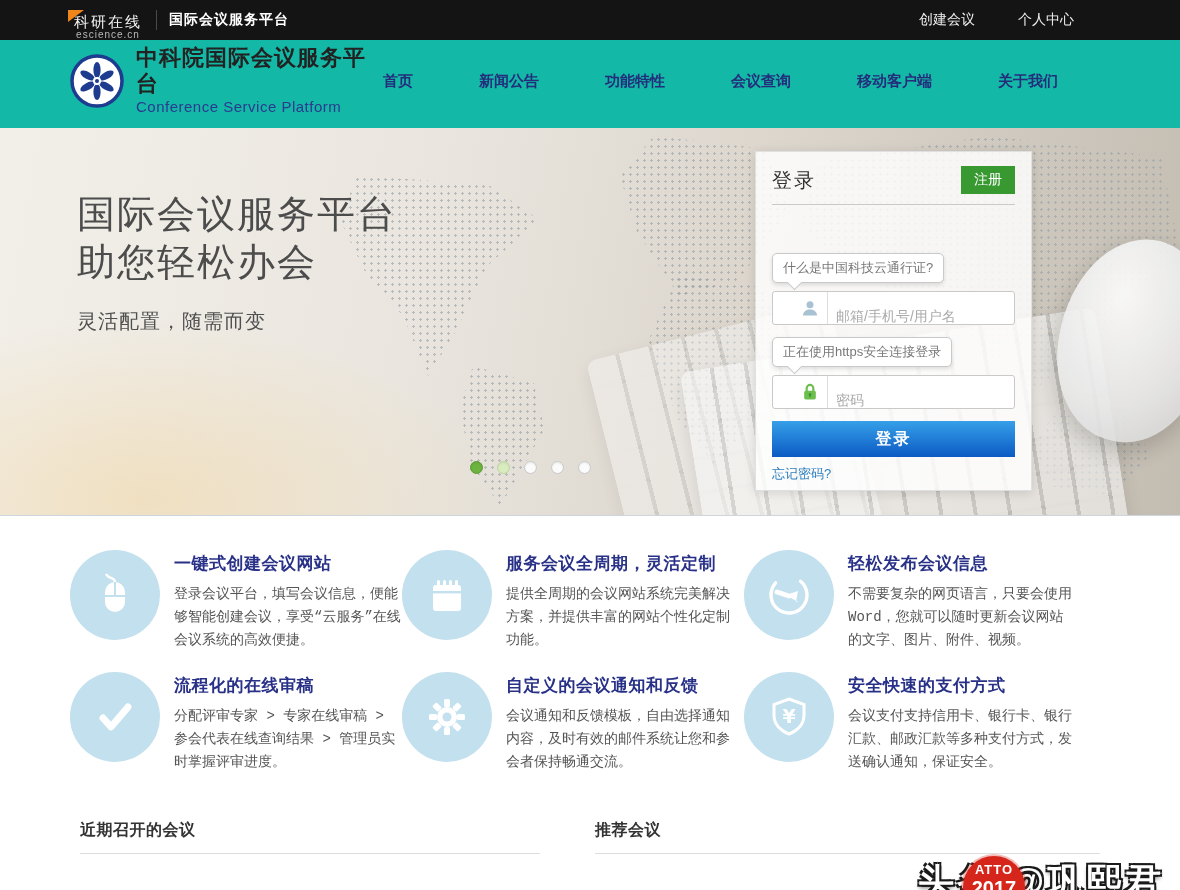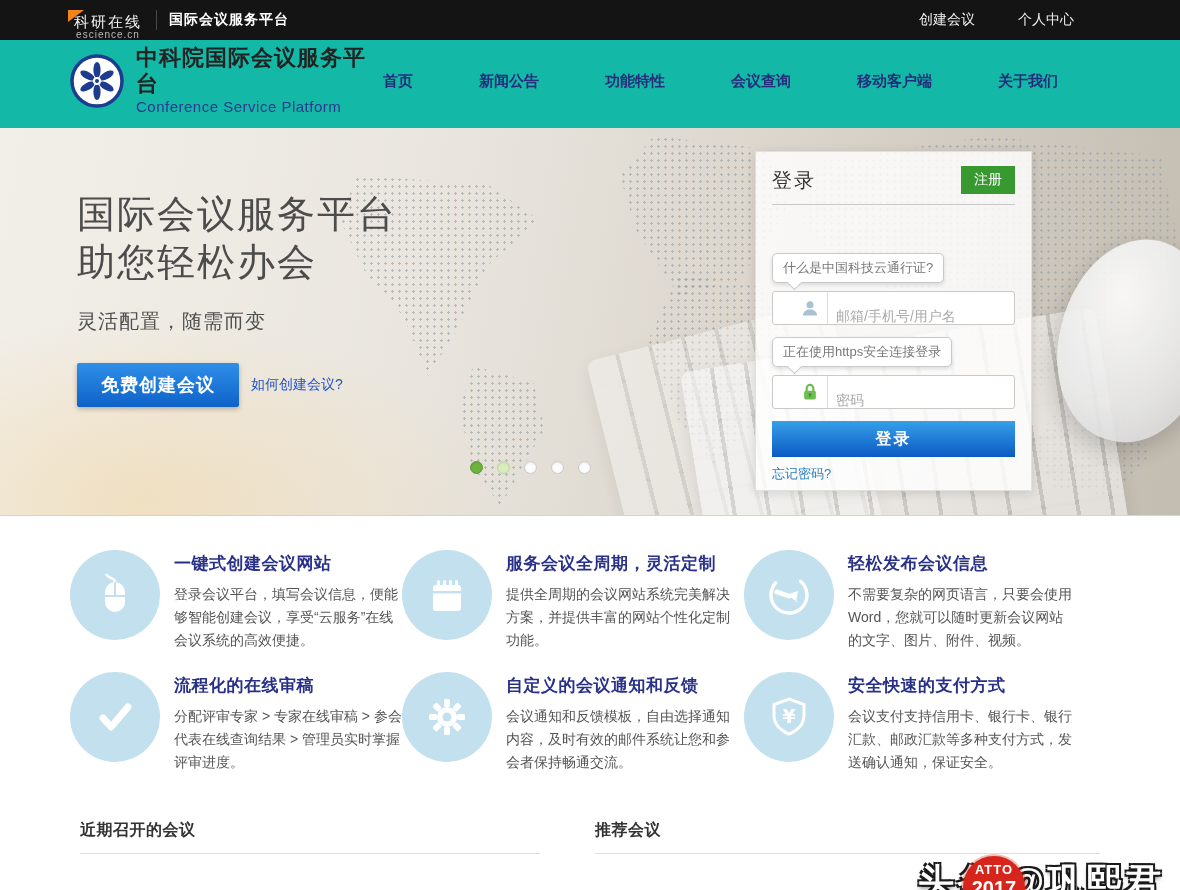--- a/index.html
+++ b/index.html
@@ -115,21 +115,21 @@
 
   
   .features { width:1040px; margin:0 auto; padding-top:34px; }
   .feature-row { display:flex; margin-bottom:20px; }
   .feature { width:342px; display:flex; align-items:flex-start; }
   .feature:nth-child(2) { margin-left:-10px; }
   .feature-icon { width:90px; height:90px; border-radius:50%; background:#c2e0ee; flex:none;
     display:flex; align-items:center; justify-content:center; }
   .feature-body { margin-left:14px; padding-top:2px; }
   .feature-title { font-size:17px; font-weight:bold; color:#283187; margin-bottom:8px; letter-spacing:.5px; }
-  .feature-text { font-size:14px; color:#555; line-height:23px; width:228px; }
+  .feature-text { font-size:14px; color:#555; line-height:23px; width:228px;font-family:Liberation Mono, monospace; }
 
   
   .bottom { width:1040px; margin:0 auto; padding-top:26px; display:flex; }
   .conf-col { position:relative; }
   .conf-col-left { width:460px; margin-left:10px; }
   .conf-col-right { width:505px; margin-left:55px; }
   .conf-heading { font-size:16px; font-weight:bold; color:#333; letter-spacing:.5px; }
   .conf-rule { height:1px; background:#ddd; margin-top:12px; }
   .conf-item { position:relative; margin-top:33px; padding-right:100px; }
   .conf-title { font-size:15px; color:#4a5fc1; cursor:pointer; }
@@ -209,24 +209,20 @@
     <div class="keyboard keyboard-back"></div>
     <div class="keyboard keyboard-front"></div>
     <div class="mouse-shape"></div>
 
     <div class="hero-copy">
       <div class="hero-title">
         <div>国际会议服务平台</div>
         <div>助您轻松办会</div>
       </div>
       <div class="hero-sub2">灵活配置，随需而变</div>
-      <div class="hero-cta-row">
-        <button class="cta-button">免费创建会议</button>
-        <span class="cta-link">如何创建会议?</span>
-      </div>
     </div>
 
     <div class="carousel-dots">
       <span class="dot active"></span>
       <span class="dot semi"></span>
       <span class="dot"></span>
       <span class="dot"></span>
       <span class="dot"></span>
     </div>
 

